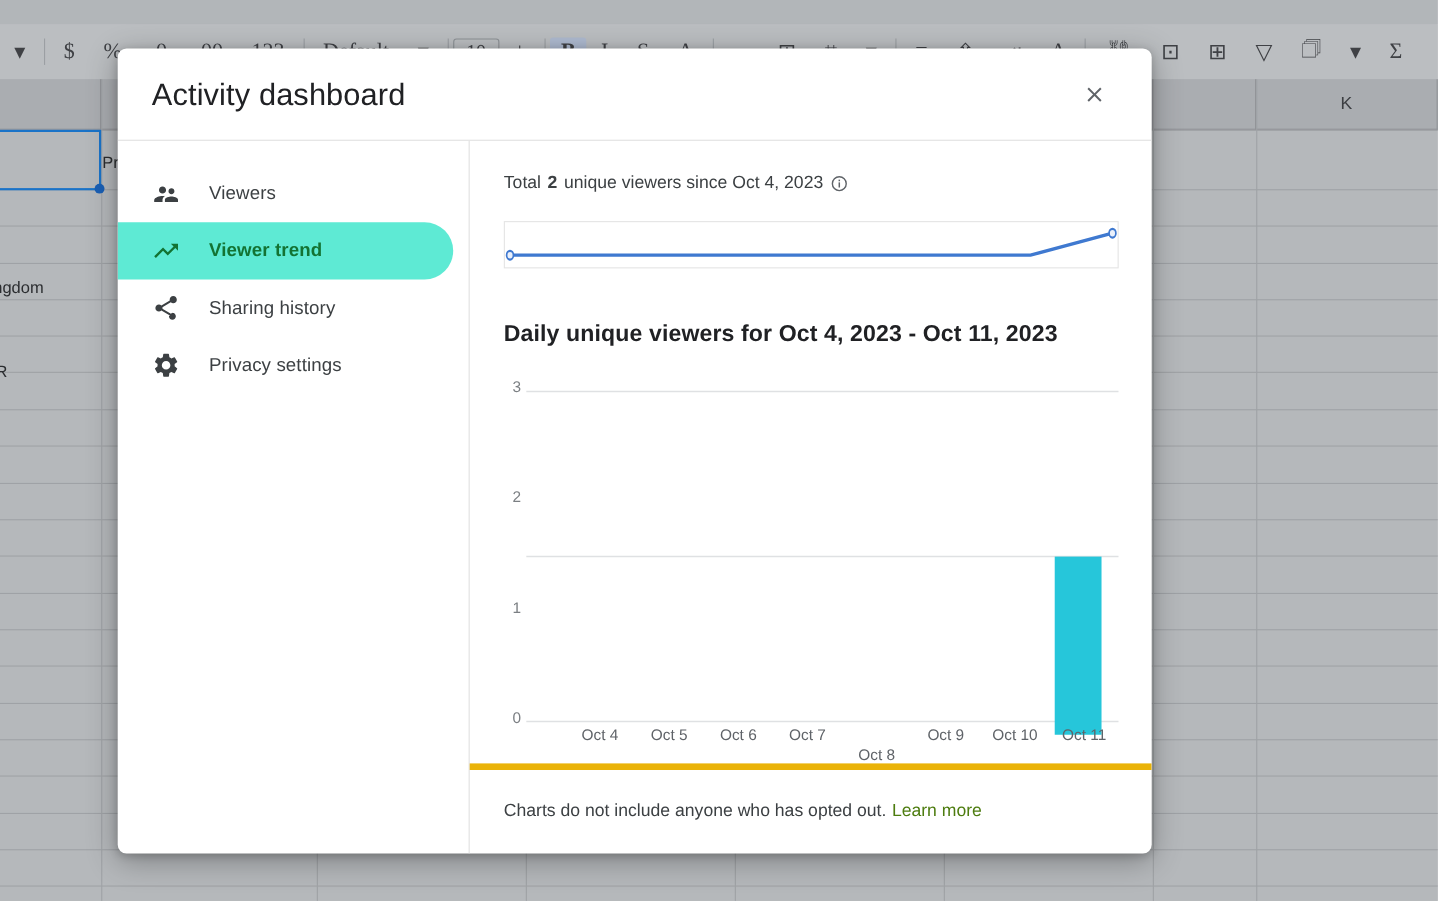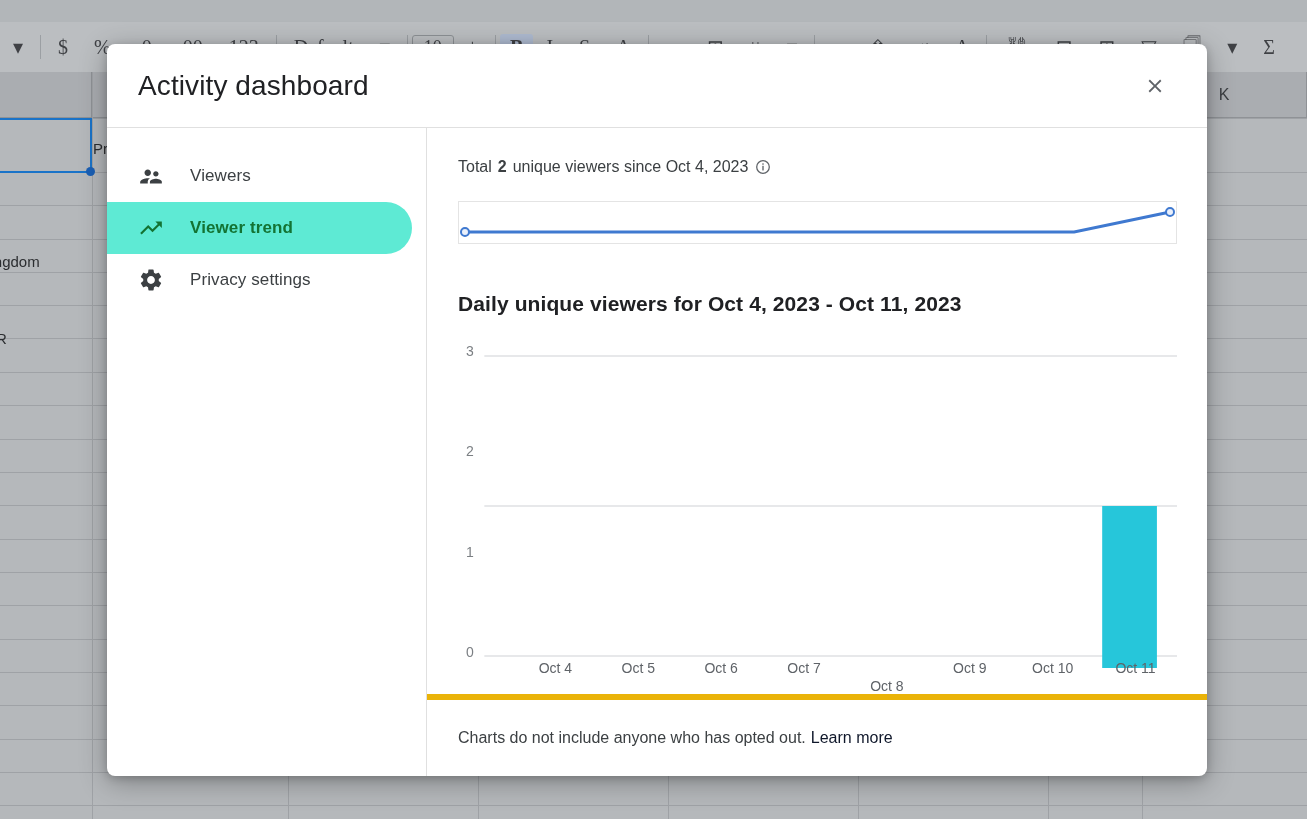--- a/index.html
+++ b/index.html
@@ -68,21 +68,21 @@
     position: absolute;
     font-size: 15px; color: #2b2d30;
     font-family: "Liberation Sans", sans-serif;
     white-space: nowrap;
   }
 
   
   #modal {
     position: absolute;
     left: 107px; top: 44px;
-    width: 1100px; height: 732px;
+    width: 940px; height: 732px;
     background: #ffffff;
     border-radius: 8px;
     box-shadow: 0 6px 28px rgba(0,0,0,0.30), 0 2px 8px rgba(0,0,0,0.18);
     overflow: hidden;
     display: flex; flex-direction: column;
   }
   #modal-header {
     height: 83px;
     display: flex; align-items: center;
     padding: 0 30px 0 31px;
@@ -165,21 +165,21 @@
   #bar-chart svg { display: block; width: 100%; height: 100%; }
 
   #footer {
     flex: none;
     border-top: 6px solid #eab308;
     height: 82px;
     display: flex; align-items: center;
     padding-left: 31px;
     font-size: 16px; color: #3c4043;
   }
-  #footer a { color: #0f172a; text-decoration: none; margin-left: 5px; }
+  #footer a { color: #4d7c0f; text-decoration: none; margin-left: 5px; }
 </style>
 </head>
 <body>
 
 <div id="backdrop">
   <div class="tb-strip"></div>
 
   <div class="tb-row">
     <span class="tb-item">▾</span>
     <span class="tb-sep"></span>
@@ -292,20 +292,26 @@
       </div>
 
       <div class="nav-item active">
         <svg class="nav-icon" viewBox="0 0 24 24">
           <path fill="#137333" d="M16 6l2.29 2.29-4.88 4.88-4-4L2 16.59 3.41 18l6-6 4 4 6.3-6.29L22 12V6z"></path>
         </svg>
         <span class="nav-label">Viewer trend</span>
       </div>
 
 
+      <div class="nav-item">
+        <svg class="nav-icon" viewBox="0 0 24 24">
+          <path fill="#3c4043" d="M18 16.08c-.76 0-1.44.3-1.96.77L8.91 12.7c.05-.23.09-.46.09-.7s-.04-.47-.09-.7l7.05-4.11c.54.5 1.25.81 2.04.81 1.66 0 3-1.34 3-3s-1.34-3-3-3-3 1.34-3 3c0 .24.04.47.09.7L8.04 9.81C7.5 9.31 6.79 9 6 9c-1.66 0-3 1.34-3 3s1.34 3 3 3c.79 0 1.5-.31 2.04-.81l7.12 4.16c-.05.21-.8.43-.8.65 0 1.61 1.31 2.92 2.92 2.92s2.92-1.31 2.92-2.92-1.31-2.92-2.92-2.92z"></path>
+        </svg>
+        <span class="nav-label">Sharing history</span>
+      </div>
 
       <div class="nav-item">
         <svg class="nav-icon" viewBox="0 0 24 24">
           <path fill="#3c4043" d="M19.14 12.94c.04-.3.06-.61.06-.94 0-.32-.02-.64-.07-.94l2.03-1.58a.49.49 0 00.12-.61l-1.92-3.32a.488.488 0 00-.59-.22l-2.39.96c-.5-.38-1.03-.7-1.62-.94l-.36-2.54a.484.484 0 00-.48-.41h-3.84c-.24 0-.43.17-.47.41l-.36 2.54c-.59.24-1.13.57-1.62.94l-2.39-.96c-.22-.08-.47 0-.59.22L2.74 8.87c-.12.21-.08.47.12.61l2.03 1.58c-.05.3-.09.63-.09.94s.02.64.07.94l-2.03 1.58a.49.49 0 00-.12.61l1.92 3.32c.12.22.37.29.59.22l2.39-.96c.5.38 1.03.7 1.62.94l.36 2.54c.05.24.24.41.48.41h3.84c.24 0 .44-.17.47-.41l.36-2.54c.59-.24 1.13-.56 1.62-.94l2.39.96c.22.08.47 0 .59-.22l1.92-3.32c.12-.22.07-.47-.12-.61l-2.01-1.58zM12 15.6c-1.98 0-3.6-1.62-3.6-3.6s1.62-3.6 3.6-3.6 3.6 1.62 3.6 3.6-1.62 3.6-3.6 3.6z"></path>
         </svg>
         <span class="nav-label">Privacy settings</span>
       </div>
     </nav>
 
     <div id="content">

